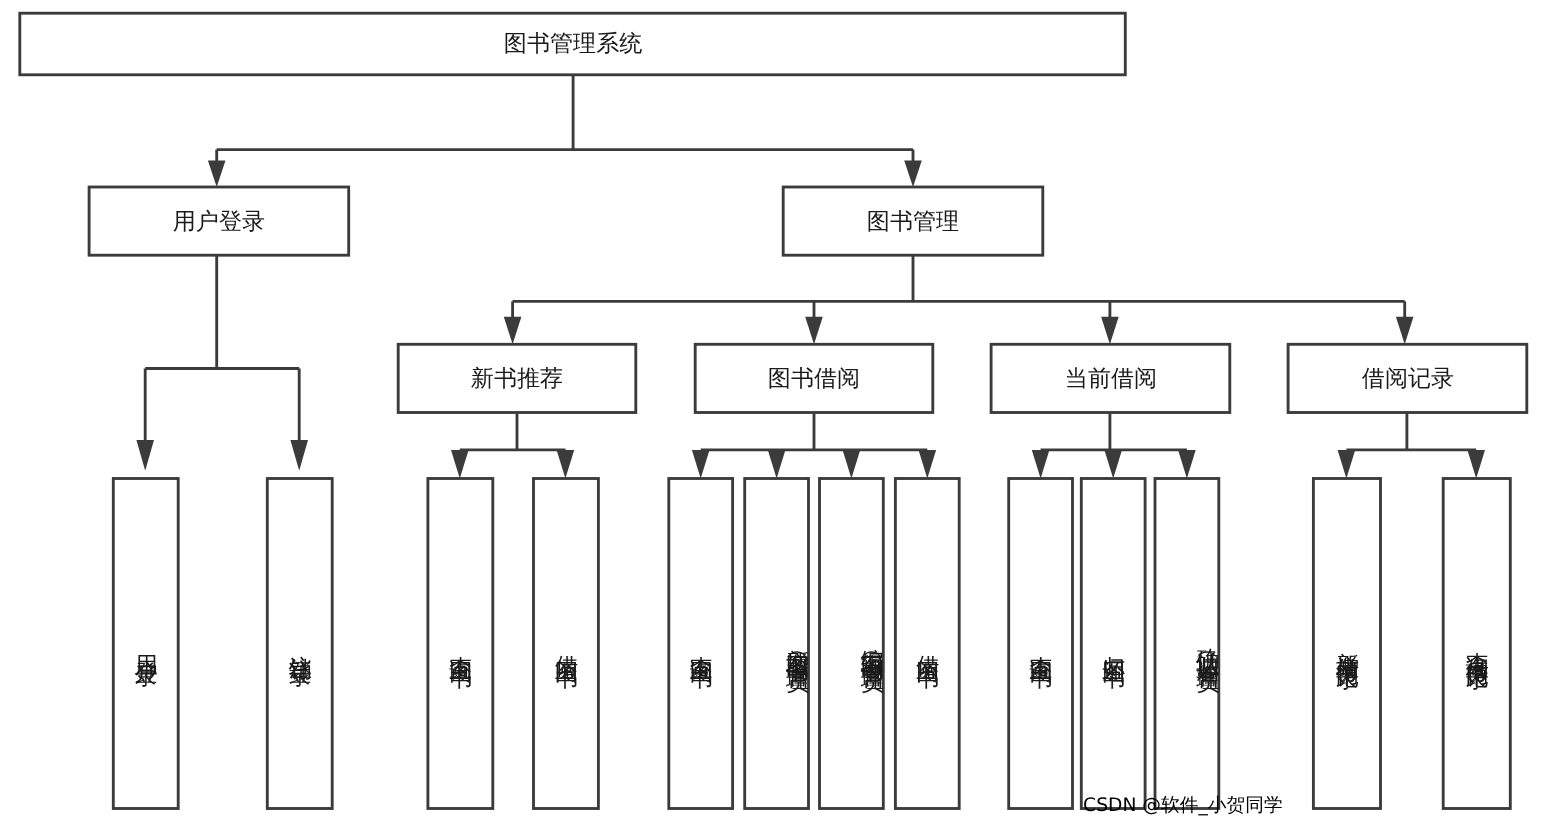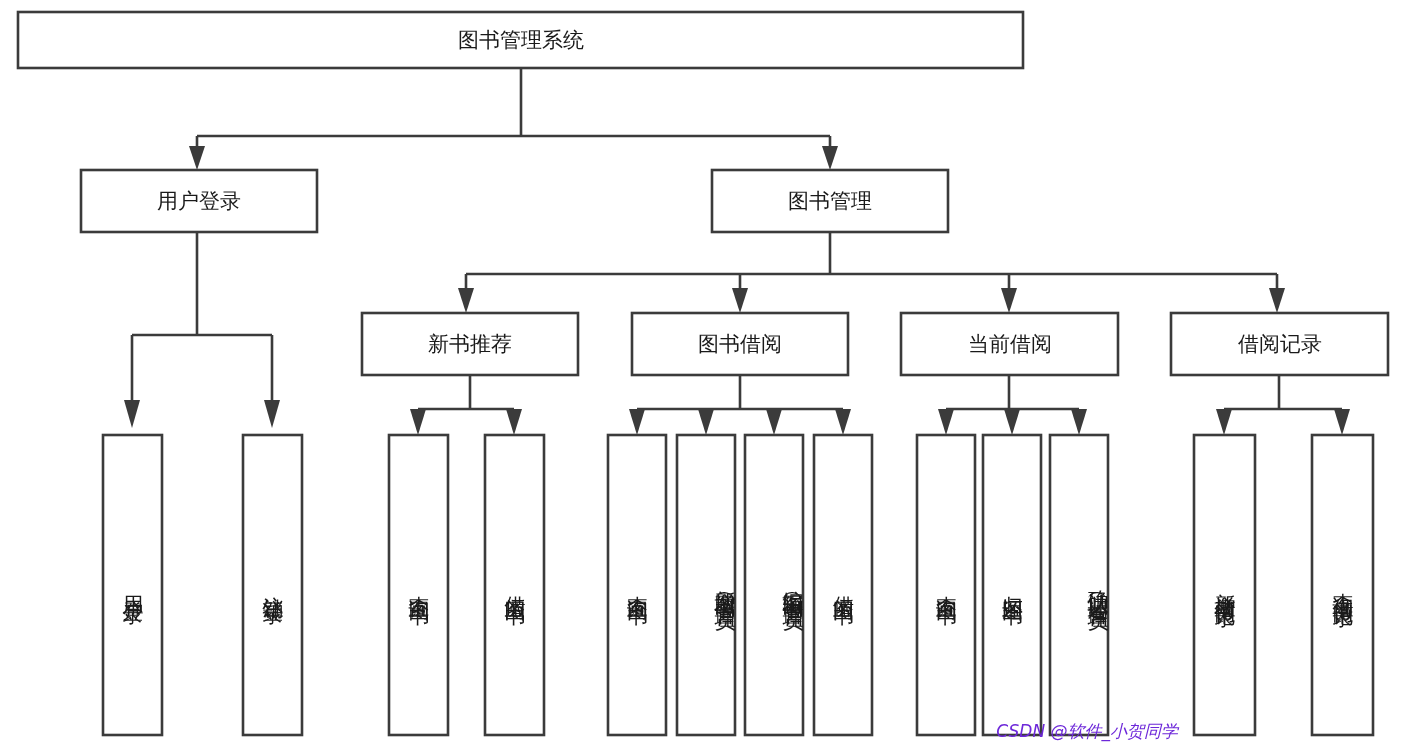--- a/index.html
+++ b/index.html
@@ -11,21 +11,20 @@
     width: 1405px;
     height: 747px;
     font-family: "DejaVu Sans", "Liberation Sans", sans-serif;
     overflow: hidden;
   }
   #diagram-root {
     position: relative;
     width: 1174px;
     height: 747px;
     background: #ffffff;
-    padding-left: 12px;
   }
   svg#tree-svg {
     position: absolute;
     left: 0;
     top: 0;
     width: 1405px;
     height: 747px;
     display: block;
   }
   .node-box {
@@ -65,23 +64,22 @@
     align-items: center;
     justify-content: center;
     pointer-events: none;
   }
   .watermark {
     position: absolute;
     right: 8px;
     bottom: 4px;
     font-family: "DejaVu Sans", "Liberation Sans", sans-serif;
     font-size: 17px;
-    color: #6d28d9;
+    color: #000000;
     white-space: nowrap;
-    font-style: italic;
   }
 </style>
 </head>
 <body>
 
 <div id="diagram-root">
 
   <svg id="tree-svg" viewBox="0 0 1405 747">
 
     <g>

